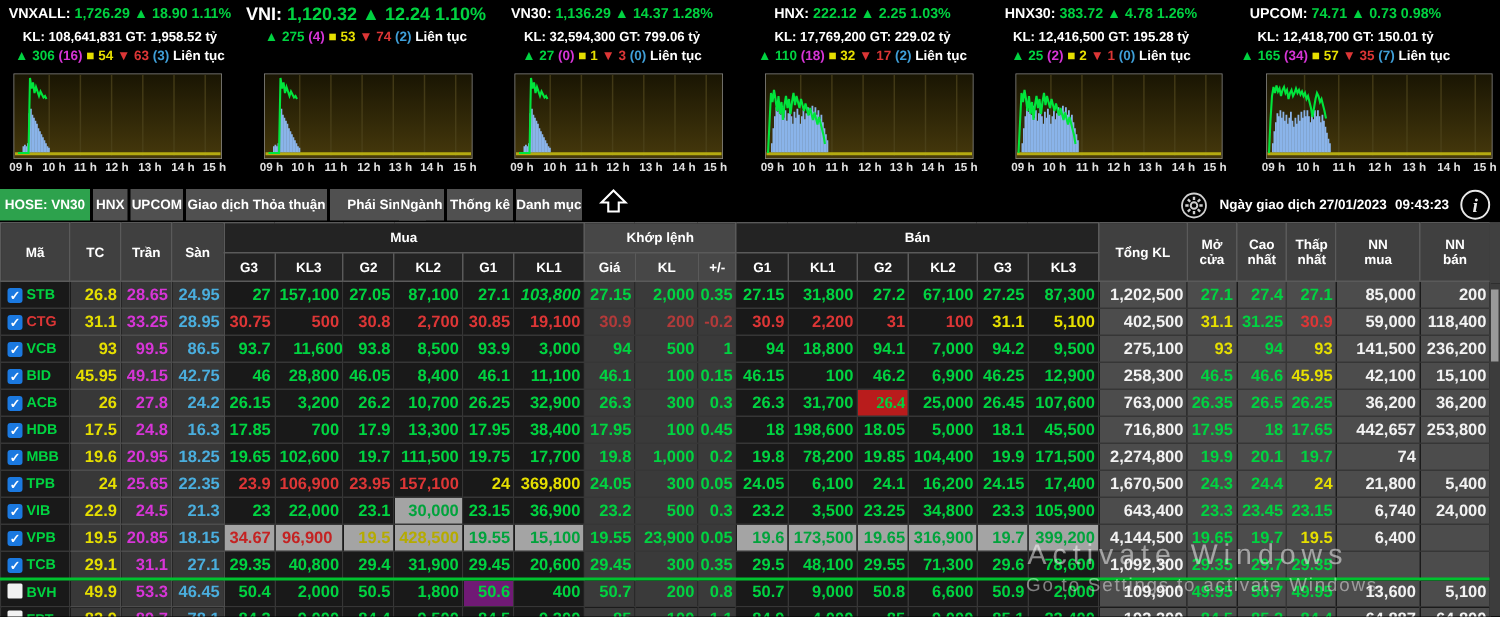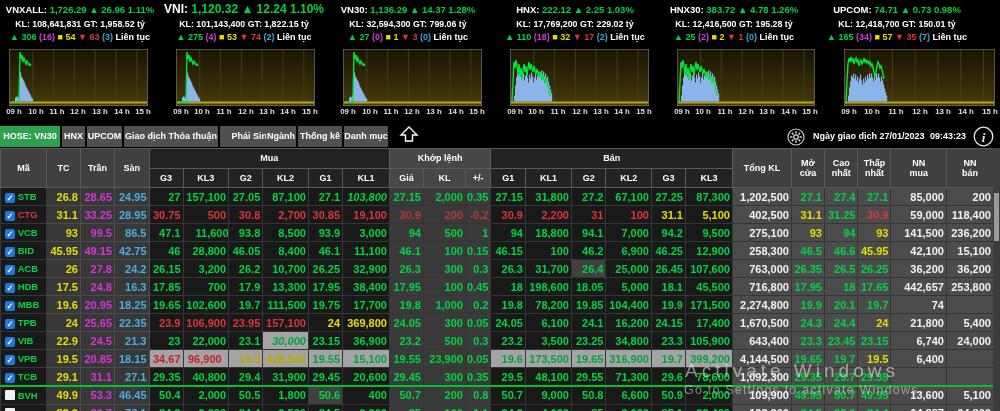--- a/index.html
+++ b/index.html
@@ -4,21 +4,21 @@
 * { margin:0; padding:0; box-sizing:border-box; }
 html,body { width:1000px; height:411px; background:#000; overflow:hidden;
   font-family:"Liberation Sans", sans-serif; position:relative; }
 th { border:1px solid #5a5a5a; color:#fff; font-weight:bold; height:19.5px;
   text-align:center; line-height:10.5px; padding:0; }
 td { border:1px solid #363636; font-size:11px; height:18.05px; text-align:right;
   padding:0 2px 0 0; white-space:nowrap; overflow:hidden; }
 </style></head>
 <body>
 <div style="position:absolute;left:-30.0px;top:3.4px;width:220px;text-align:center;font-weight:bold;white-space:nowrap">
-    <div style="height:13px;line-height:13px;font-size:9.5px"><span style="color:#fff">VNXALL: </span><span style="color:#00d341">1,726.29 ▲ 26.96 1.11%</span></div>
+    <div style="height:13px;line-height:13px;font-size:9.5px"><span style="color:#fff">VNXALL: </span><span style="color:#00d341">1,726.29 ▲ 18.90 1.11%</span></div>
     <div style="height:13px;line-height:17px;font-size:8.8px"><span style="color:#fff">KL: 108,641,831 GT: 1,958.52 tỷ</span></div>
     <div style="height:13px;line-height:16px;font-size:9px"><span style="color:#00d341">▲ 306 </span><span style="color:#d735d7">(16) </span><span style="color:#e6df00">■ 54 </span><span style="color:#dd3636">▼ 63 </span><span style="color:#3f9fd8">(3) </span><span style="color:#fff">Liên tục</span></div>
   </div>
 <svg width="139" height="57" style="position:absolute;left:9px;top:49px">
     <defs>
       <linearGradient id="bg0" x1="0" y1="0" x2="0" y2="1">
         <stop offset="0" stop-color="#191503"></stop>
         <stop offset="1" stop-color="#46390c"></stop>
       </linearGradient>
     </defs>
@@ -52,21 +52,20 @@
   </svg>
 <span style="position:absolute;left:2px;top:107px;width:24px;text-align:center;font-size:7.8px;font-weight:bold;color:#e0e0e0">09 h</span>
 <span style="position:absolute;left:24px;top:107px;width:24px;text-align:center;font-size:7.8px;font-weight:bold;color:#e0e0e0">10 h</span>
 <span style="position:absolute;left:45px;top:107px;width:24px;text-align:center;font-size:7.8px;font-weight:bold;color:#e0e0e0">11 h</span>
 <span style="position:absolute;left:66px;top:107px;width:24px;text-align:center;font-size:7.8px;font-weight:bold;color:#e0e0e0">12 h</span>
 <span style="position:absolute;left:88px;top:107px;width:24px;text-align:center;font-size:7.8px;font-weight:bold;color:#e0e0e0">13 h</span>
 <span style="position:absolute;left:110px;top:107px;width:24px;text-align:center;font-size:7.8px;font-weight:bold;color:#e0e0e0">14 h</span>
 <span style="position:absolute;left:131px;top:107px;width:24px;text-align:center;font-size:7.8px;font-weight:bold;color:#e0e0e0">15 h</span>
 <div style="position:absolute;left:134.0px;top:3.4px;width:220px;text-align:center;font-weight:bold;white-space:nowrap">
     <div style="height:13px;line-height:13px;font-size:12px"><span style="color:#fff">VNI: </span><span style="color:#00d341">1,120.32 ▲ 12.24 1.10%</span></div>
-    <div style="height:13px;line-height:17px;font-size:8.8px"><span style="color:#fff">KL: 101,143,400 GT: 1,822.15 tỷ</span></div>
     <div style="height:13px;line-height:16px;font-size:9px"><span style="color:#00d341">▲ 275 </span><span style="color:#d735d7">(4) </span><span style="color:#e6df00">■ 53 </span><span style="color:#dd3636">▼ 74 </span><span style="color:#3f9fd8">(2) </span><span style="color:#fff">Liên tục</span></div>
   </div>
 <svg width="139" height="57" style="position:absolute;left:176px;top:49px">
     <defs>
       <linearGradient id="bg1" x1="0" y1="0" x2="0" y2="1">
         <stop offset="0" stop-color="#191503"></stop>
         <stop offset="1" stop-color="#46390c"></stop>
       </linearGradient>
     </defs>
     <rect x="0" y="0" width="139" height="57" fill="url(#bg1)" stroke="#8a8a8a" stroke-width="1"></rect>
@@ -501,21 +500,21 @@
         <td style="background:#4c4c4c;color:#00d341;">31.25</td>
         <td style="background:#4c4c4c;color:#dd3636;">30.9</td>
         <td style="background:#4c4c4c;color:#f2f2f2;">59,000</td>
         <td style="background:#4c4c4c;color:#f2f2f2;">118,400</td>
       </tr>
       <tr>
         <td style="background:#191919;text-align:left;padding-left:4px;color:#00d341;font-size:9.5px"><span style="display:inline-block;width:10px;height:10px;background:#1b79e0;border-radius:2px;color:#fff;font-size:8.5px;line-height:10px;text-align:center;vertical-align:-1px;font-weight:bold">✓</span> <span style="vertical-align:0px">VCB</span></td>
         <td style="background:#383838;color:#e6df00;border-color:#4d4d4d;">93</td>
         <td style="background:#383838;color:#d735d7;border-color:#4d4d4d;">99.5</td>
         <td style="background:#383838;color:#4aaede;border-color:#4d4d4d;">86.5</td>
-        <td style="background:#191919;color:#00d341;">47.1</td>
+        <td style="background:#191919;color:#00d341;">93.7</td>
         <td style="background:#191919;color:#00d341;padding-left:12px;">11,600</td>
         <td style="background:#191919;color:#00d341;">93.8</td>
         <td style="background:#191919;color:#00d341;">8,500</td>
         <td style="background:#191919;color:#00d341;">93.9</td>
         <td style="background:#191919;color:#00d341;">3,000</td>
         <td style="background:#3a3a3a;color:#00d341;">94</td>
         <td style="background:#3a3a3a;color:#00d341;">500</td>
         <td style="background:#3a3a3a;color:#00d341;">1</td>
         <td style="background:#191919;color:#00d341;">94</td>
         <td style="background:#191919;color:#00d341;">18,800</td>
@@ -566,21 +565,21 @@
         <td style="background:#191919;color:#00d341;">3,200</td>
         <td style="background:#191919;color:#00d341;">26.2</td>
         <td style="background:#191919;color:#00d341;">10,700</td>
         <td style="background:#191919;color:#00d341;">26.25</td>
         <td style="background:#191919;color:#00d341;">32,900</td>
         <td style="background:#3a3a3a;color:#00d341;">26.3</td>
         <td style="background:#3a3a3a;color:#00d341;">300</td>
         <td style="background:#3a3a3a;color:#00d341;">0.3</td>
         <td style="background:#191919;color:#00d341;">26.3</td>
         <td style="background:#191919;color:#00d341;">31,700</td>
-        <td style="background:#404040;color:#00d341;">26.4</td>
+        <td style="background:#b91c1c;color:#00d341;font-family:Liberation Serif, serif;">26.4</td>
         <td style="background:#191919;color:#00d341;">25,000</td>
         <td style="background:#191919;color:#00d341;">26.45</td>
         <td style="background:#191919;color:#00d341;">107,600</td>
         <td style="background:#4c4c4c;color:#f2f2f2;">763,000</td>
         <td style="background:#4c4c4c;color:#00d341;">26.35</td>
         <td style="background:#4c4c4c;color:#00d341;">26.5</td>
         <td style="background:#4c4c4c;color:#00d341;">26.25</td>
         <td style="background:#4c4c4c;color:#f2f2f2;">36,200</td>
         <td style="background:#4c4c4c;color:#f2f2f2;">36,200</td>
       </tr>
@@ -666,21 +665,21 @@
         <td style="background:#4c4c4c;color:#f2f2f2;">5,400</td>
       </tr>
       <tr>
         <td style="background:#191919;text-align:left;padding-left:4px;color:#00d341;font-size:9.5px"><span style="display:inline-block;width:10px;height:10px;background:#1b79e0;border-radius:2px;color:#fff;font-size:8.5px;line-height:10px;text-align:center;vertical-align:-1px;font-weight:bold">✓</span> <span style="vertical-align:0px">VIB</span></td>
         <td style="background:#383838;color:#e6df00;border-color:#4d4d4d;">22.9</td>
         <td style="background:#383838;color:#d735d7;border-color:#4d4d4d;">24.5</td>
         <td style="background:#383838;color:#4aaede;border-color:#4d4d4d;">21.3</td>
         <td style="background:#191919;color:#00d341;">23</td>
         <td style="background:#191919;color:#00d341;">22,000</td>
         <td style="background:#191919;color:#00d341;">23.1</td>
-        <td style="background:#a4a4a4;color:#00a33c;font-style:italic;">30,000</td>
+        <td style="background:#a4a4a4;color:#00a33c;">30,000</td>
         <td style="background:#191919;color:#00d341;">23.15</td>
         <td style="background:#191919;color:#00d341;">36,900</td>
         <td style="background:#3a3a3a;color:#00d341;">23.2</td>
         <td style="background:#3a3a3a;color:#00d341;">500</td>
         <td style="background:#3a3a3a;color:#00d341;">0.3</td>
         <td style="background:#191919;color:#00d341;">23.2</td>
         <td style="background:#191919;color:#00d341;">3,500</td>
         <td style="background:#191919;color:#00d341;">23.25</td>
         <td style="background:#191919;color:#00d341;">34,800</td>
         <td style="background:#191919;color:#00d341;">23.3</td>
@@ -748,21 +747,21 @@
       </tr>
       <tr style="height:17px">
         <td style="background:#191919;text-align:left;padding-left:4px;color:#00d341;font-size:9.5px"><span style="display:inline-block;width:10px;height:10px;background:#f2f2f2;border-radius:1px;vertical-align:-1px"></span> <span style="vertical-align:0px">BVH</span></td>
         <td style="background:#383838;color:#e6df00;border-color:#4d4d4d;">49.9</td>
         <td style="background:#383838;color:#d735d7;border-color:#4d4d4d;">53.3</td>
         <td style="background:#383838;color:#4aaede;border-color:#4d4d4d;">46.45</td>
         <td style="background:#191919;color:#00d341;">50.4</td>
         <td style="background:#191919;color:#00d341;">2,000</td>
         <td style="background:#191919;color:#00d341;">50.5</td>
         <td style="background:#191919;color:#00d341;">1,800</td>
-        <td style="background:#404040;color:#00d341;">50.6</td>
+        <td style="background:#701a75;color:#00d341;">50.6</td>
         <td style="background:#191919;color:#00d341;">400</td>
         <td style="background:#3a3a3a;color:#00d341;">50.7</td>
         <td style="background:#3a3a3a;color:#00d341;">200</td>
         <td style="background:#3a3a3a;color:#00d341;">0.8</td>
         <td style="background:#191919;color:#00d341;">50.7</td>
         <td style="background:#191919;color:#00d341;">9,000</td>
         <td style="background:#191919;color:#00d341;">50.8</td>
         <td style="background:#191919;color:#00d341;">6,600</td>
         <td style="background:#191919;color:#00d341;">50.9</td>
         <td style="background:#191919;color:#00d341;">2,000</td>

